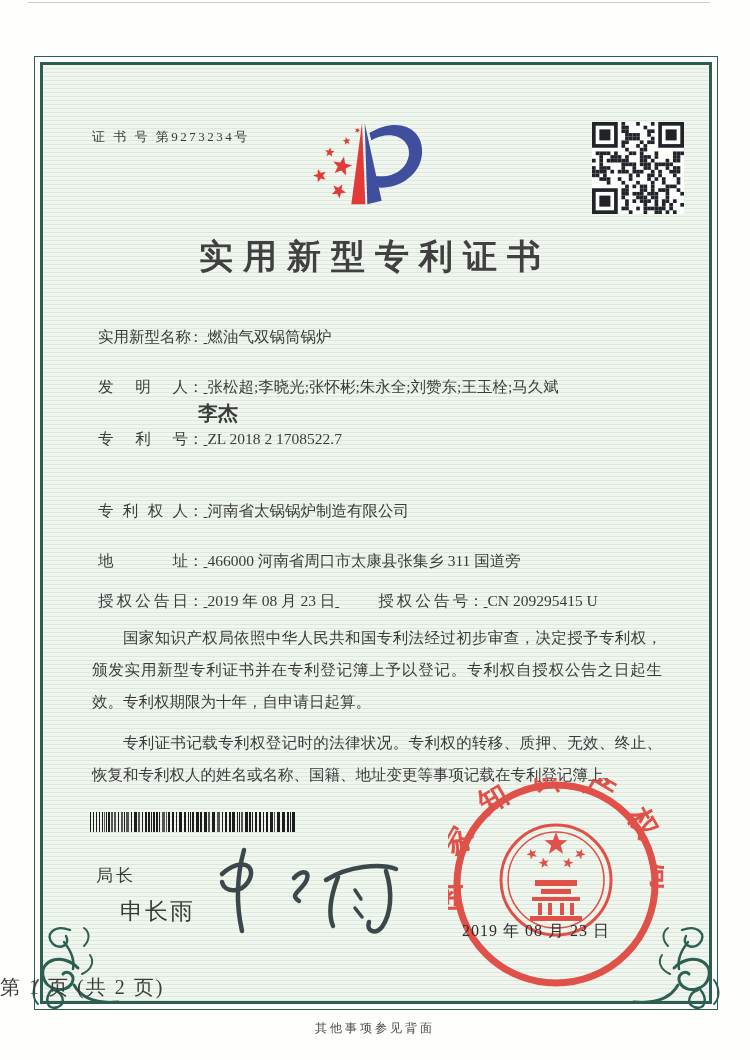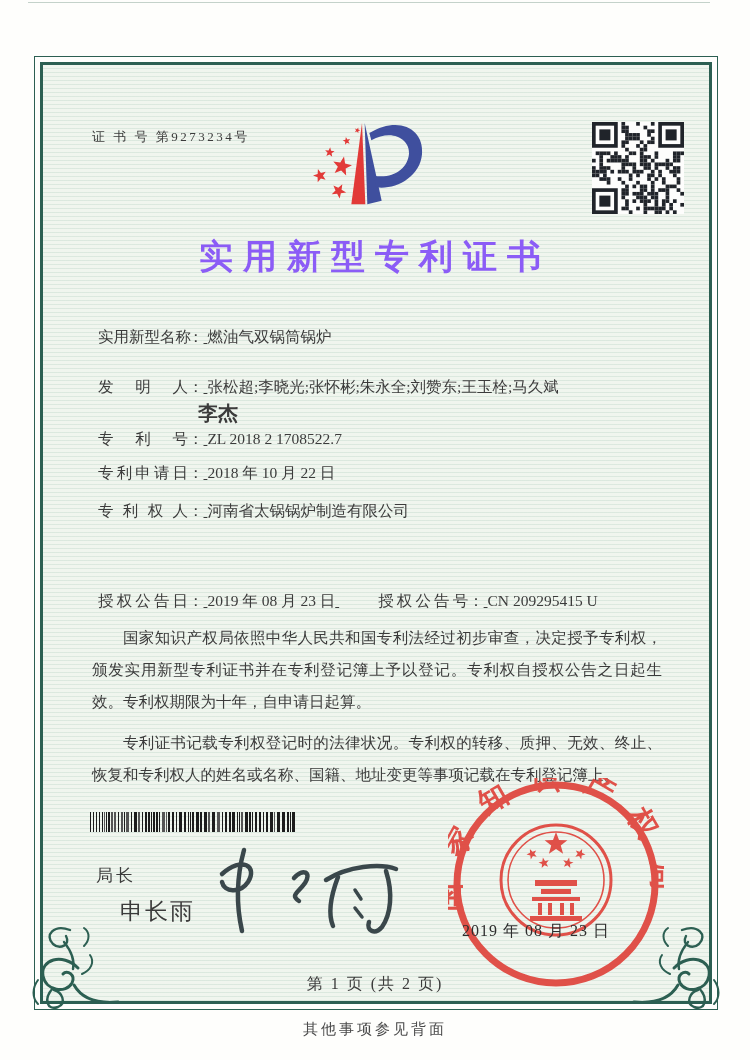--- a/index.html
+++ b/index.html
@@ -21,38 +21,38 @@
       #f0f5ee;
   }
   .corner-flourish{position:absolute;width:96px;height:96px;}
   .cf-bl{left:24px;bottom:42px;}
   .cf-br{right:22px;bottom:42px;transform:scale(-1,1);}
   .cert-no{position:absolute;left:92px;top:128px;font-size:13px;letter-spacing:2.5px;}
   .logo{position:absolute;left:286px;top:106px;}
   .qr{position:absolute;left:592px;top:122px;}
   .title{
     position:absolute;left:0;right:0;top:234px;margin:0;text-align:center;
-    font-size:34px;font-weight:600;letter-spacing:10px;color:#8b5cf6;
+    font-size:34px;font-weight:600;letter-spacing:10px;color:#404040;
   }
   .frow{position:absolute;left:98px;width:575px;font-size:15.5px;line-height:25px;white-space:nowrap;text-decoration:underline;}
   .lbl{display:inline-block;width:90px;text-align:justify;text-align-last:justify;vertical-align:top;}
   .colon{display:inline-block;vertical-align:top;}
   .val{display:inline-block;vertical-align:top;}
   .cont-line{position:absolute;left:198px;font-size:20px;font-weight:bold;}
   .grant-no-group{margin-left:39px;}
   .paras{position:absolute;left:92px;top:622px;width:570px;}
   .paras p{margin:0 0 9px;font-size:15.5px;line-height:32px;text-align:justify;text-indent:2em;}
   .barcode{position:absolute;left:90px;top:812px;}
   .signer-title{position:absolute;left:96px;top:864px;font-size:17px;letter-spacing:3px;}
   .signer-name{position:absolute;left:96px;top:896px;font-size:23px;letter-spacing:2px;margin-left:24px;}
   .signature-svg{position:absolute;left:198px;top:838px;}
   .seal-svg{position:absolute;left:448px;top:778px;opacity:.9;}
   .seal-date{position:absolute;left:462px;top:921px;font-size:16px;color:#2e2e2e;letter-spacing:1px;z-index:3;}
-  .page-ind{position:absolute;left:0;right:0;top:974px;text-align:center;font-size:16px;letter-spacing:2px;}
-  .back-note{position:absolute;left:0;right:0;top:1020px;text-align:center;font-size:15px;letter-spacing:3px;color:#4a4a4a;}
+  .page-ind{position:absolute;left:0;right:0;top:974px;text-align:left;font-size:20px;letter-spacing:2px;}
+  .back-note{position:absolute;left:0;right:0;top:1020px;text-align:center;font-size:12px;letter-spacing:3px;color:#4a4a4a;}
   .scan-edge{position:absolute;left:28px;top:2px;right:40px;height:1px;background:rgba(90,130,110,.35);}
 </style>
 </head>
 <body>
 
 <div class="page">
 
   <div class="scan-edge"></div>
   <div class="frame-outer"></div>
   <div class="frame-inner"></div>
@@ -319,30 +319,30 @@
     <span class="lbl">发明人</span><span class="colon">：</span>
     <span class="val">张松超;李晓光;张怀彬;朱永全;刘赞东;王玉栓;马久斌</span>
   </div>
   <div class="cont-line" style="top:400px">李杰</div>
 
   <div class="frow" style="top:426px">
     <span class="lbl">专利号</span><span class="colon">：</span>
     <span class="val">ZL 2018 2 1708522.7</span>
   </div>
 
-  <div class="frow" style="top:460px">
-    <span class="lbl">专利申请日</span><span class="colon">：</span>
-    <span class="val">2018 年 10 月 22 日</span>
-  </div>
 
   <div class="frow" style="top:498px">
     <span class="lbl">专利权人</span><span class="colon">：</span>
     <span class="val">河南省太锅锅炉制造有限公司</span>
   </div>
 
+  <div class="frow" style="top:548px">
+    <span class="lbl">地址</span><span class="colon">：</span>
+    <span class="val">466000  河南省周口市太康县张集乡 311 国道旁</span>
+  </div>
 
   <div class="frow" style="top:588px">
     <span class="lbl">授权公告日</span><span class="colon">：</span>
     <span class="val">2019 年 08 月 23 日</span>
     <span class="grant-no-group">
       <span class="lbl">授权公告号</span><span class="colon">：</span>
       <span class="val">CN 209295415 U</span>
     </span>
   </div>
 

